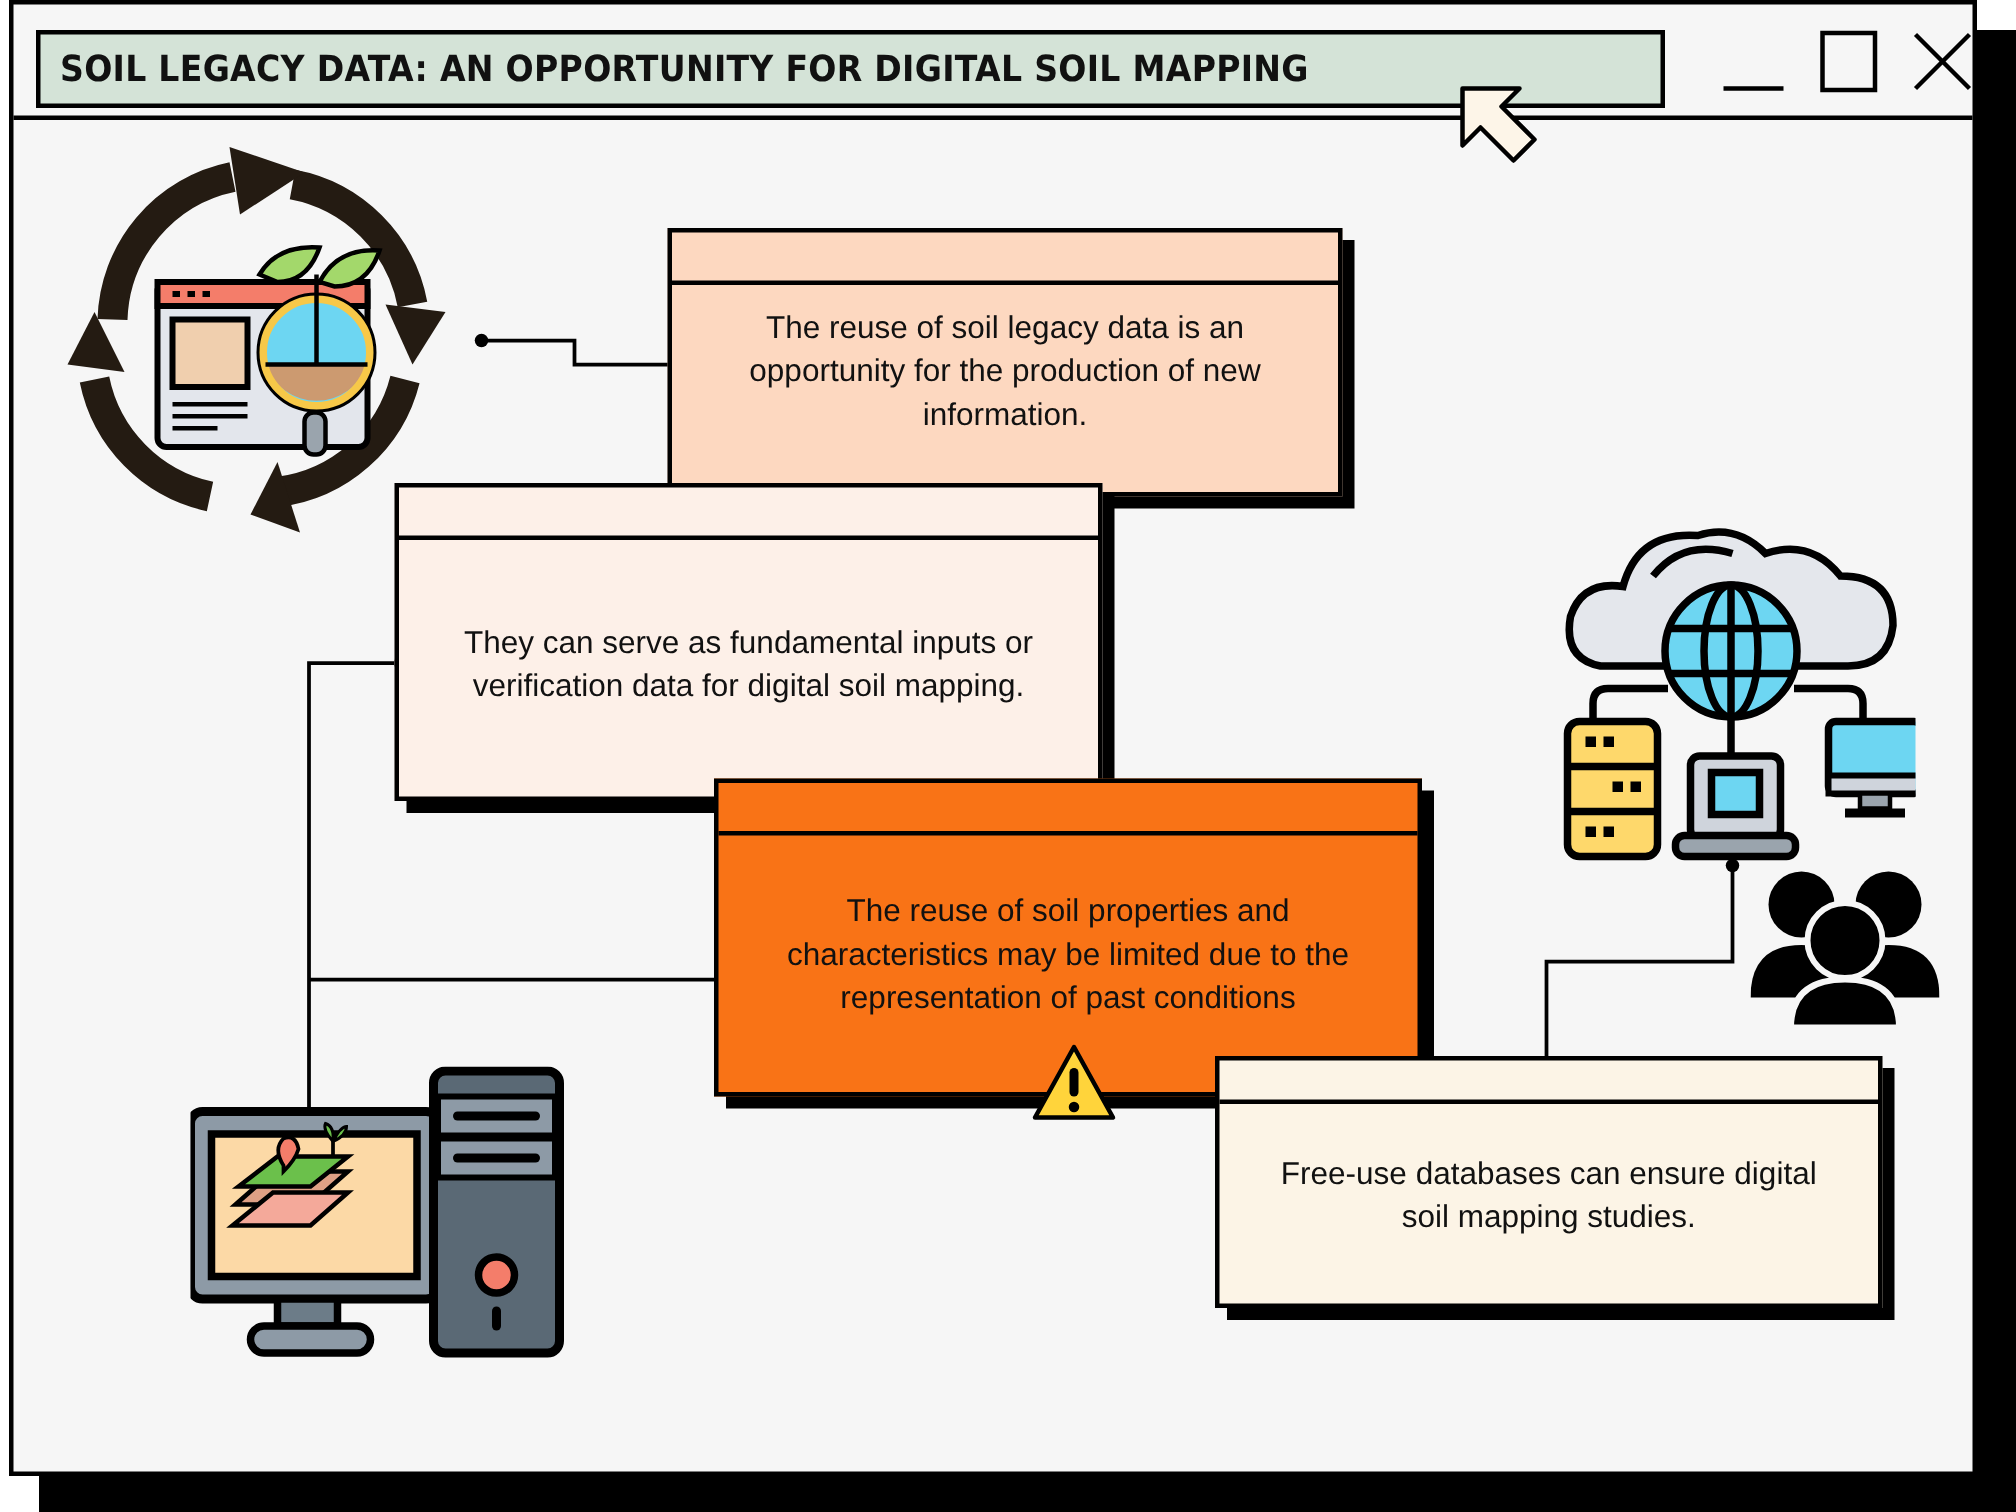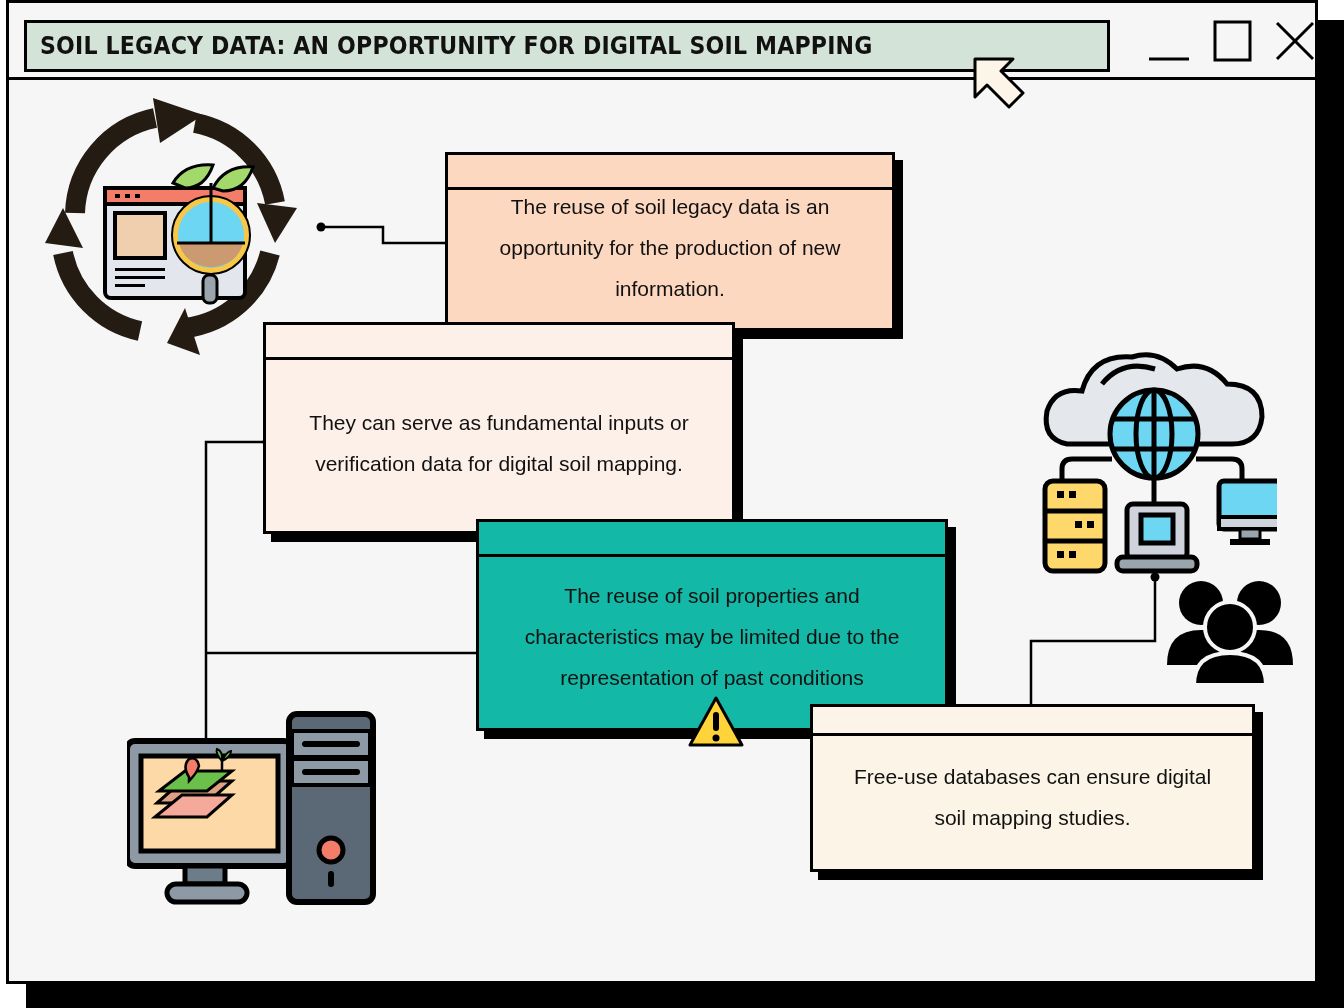--- a/index.html
+++ b/index.html
@@ -19,21 +19,21 @@
     background: #d4e3d7; border: 3px solid #000; box-sizing: border-box;
     display: flex; align-items: center; padding-left: 13px; text-align: right;
   }
   .title-text { font-weight: bold; font-size: 24px; color: #111; letter-spacing: 0.2px; font-family: "DejaVu Sans", sans-serif; transform: scaleX(0.92); transform-origin: left center; white-space: nowrap; }
   .win-ctrl { position: absolute; top: 16px; width: 44px; height: 44px; }
   .card { position: absolute; border: 3px solid #000; box-sizing: border-box; box-shadow: 8px 8px 0 #000; }
   .card .head { position: absolute; left: 0; right: 0; top: 0; height: 32px; border-bottom: 3px solid #000; }
   .card .body {
     position: absolute; left: 0; right: 0; top: 35px; bottom: 0;
     display: flex; align-items: center; justify-content: center; text-align: center;
-    font-size: 21px; line-height: 41px; color: #111; padding: 0 14px;
+    font-size: 21px; line-height: 29px; color: #111; padding: 0 14px;
   }
   .abs { position: absolute; }
   svg { display: block; }
 </style>
 </head>
 <body>
 
 <div class="shadow-frame"></div>
 
 <div class="window">
@@ -114,21 +114,21 @@
   <div class="card" style="left:436px; top:149px; width:450px; height:179px; background:#fdd8c0;">
     <div class="head"></div>
     <div class="body" style="padding-bottom:24px;">The reuse of soil legacy data is an opportunity for the production of new information.</div>
   </div>
 
   <div class="card" style="left:254px; top:319px; width:472px; height:212px; background:#fdf0e8;">
     <div class="head"></div>
     <div class="body" style="padding:0 20px 6px;">They can serve as fundamental inputs or verification data for digital soil mapping.</div>
   </div>
 
-  <div class="card" style="left:467px; top:516px; width:472px; height:212px; background:#14b8a6;">
+  <div class="card" style="left:467px; top:516px; width:472px; height:212px; background:#f97316;">
     <div class="head"></div>
     <div class="body" style="padding:0 28px 12px;">The reuse of soil properties and characteristics may be limited due to the representation of past conditions</div>
   </div>
   <div class="abs" style="left:678px; top:692px;">
     <svg width="58" height="54" viewBox="0 0 58 54">
       <path d="M29 3 L55 50 L3 50 Z" fill="#ffd43b" stroke="#000" stroke-width="3" stroke-linejoin="round"></path>
       <rect x="26" y="17" width="6" height="19" rx="3" fill="#000"></rect>
       <circle cx="29" cy="43" r="3.5" fill="#000"></circle>
     </svg>
   </div>

